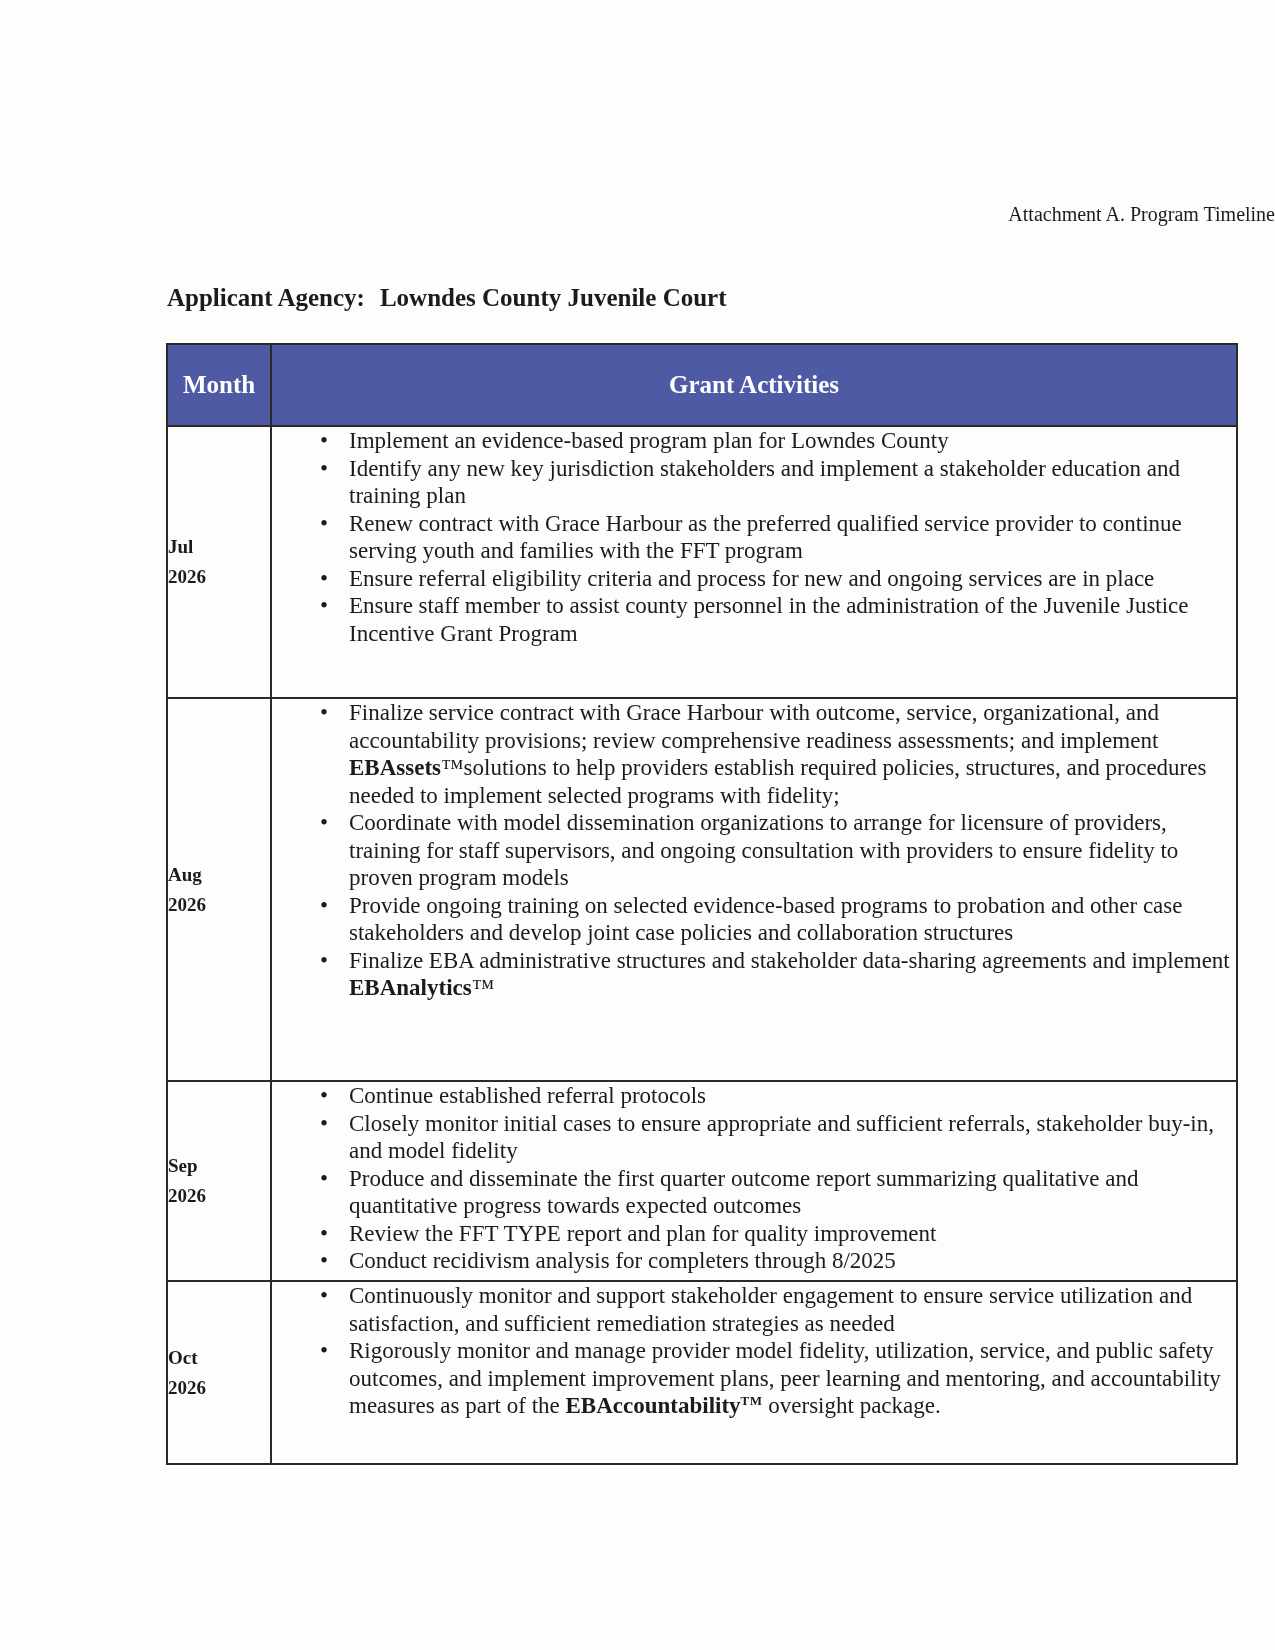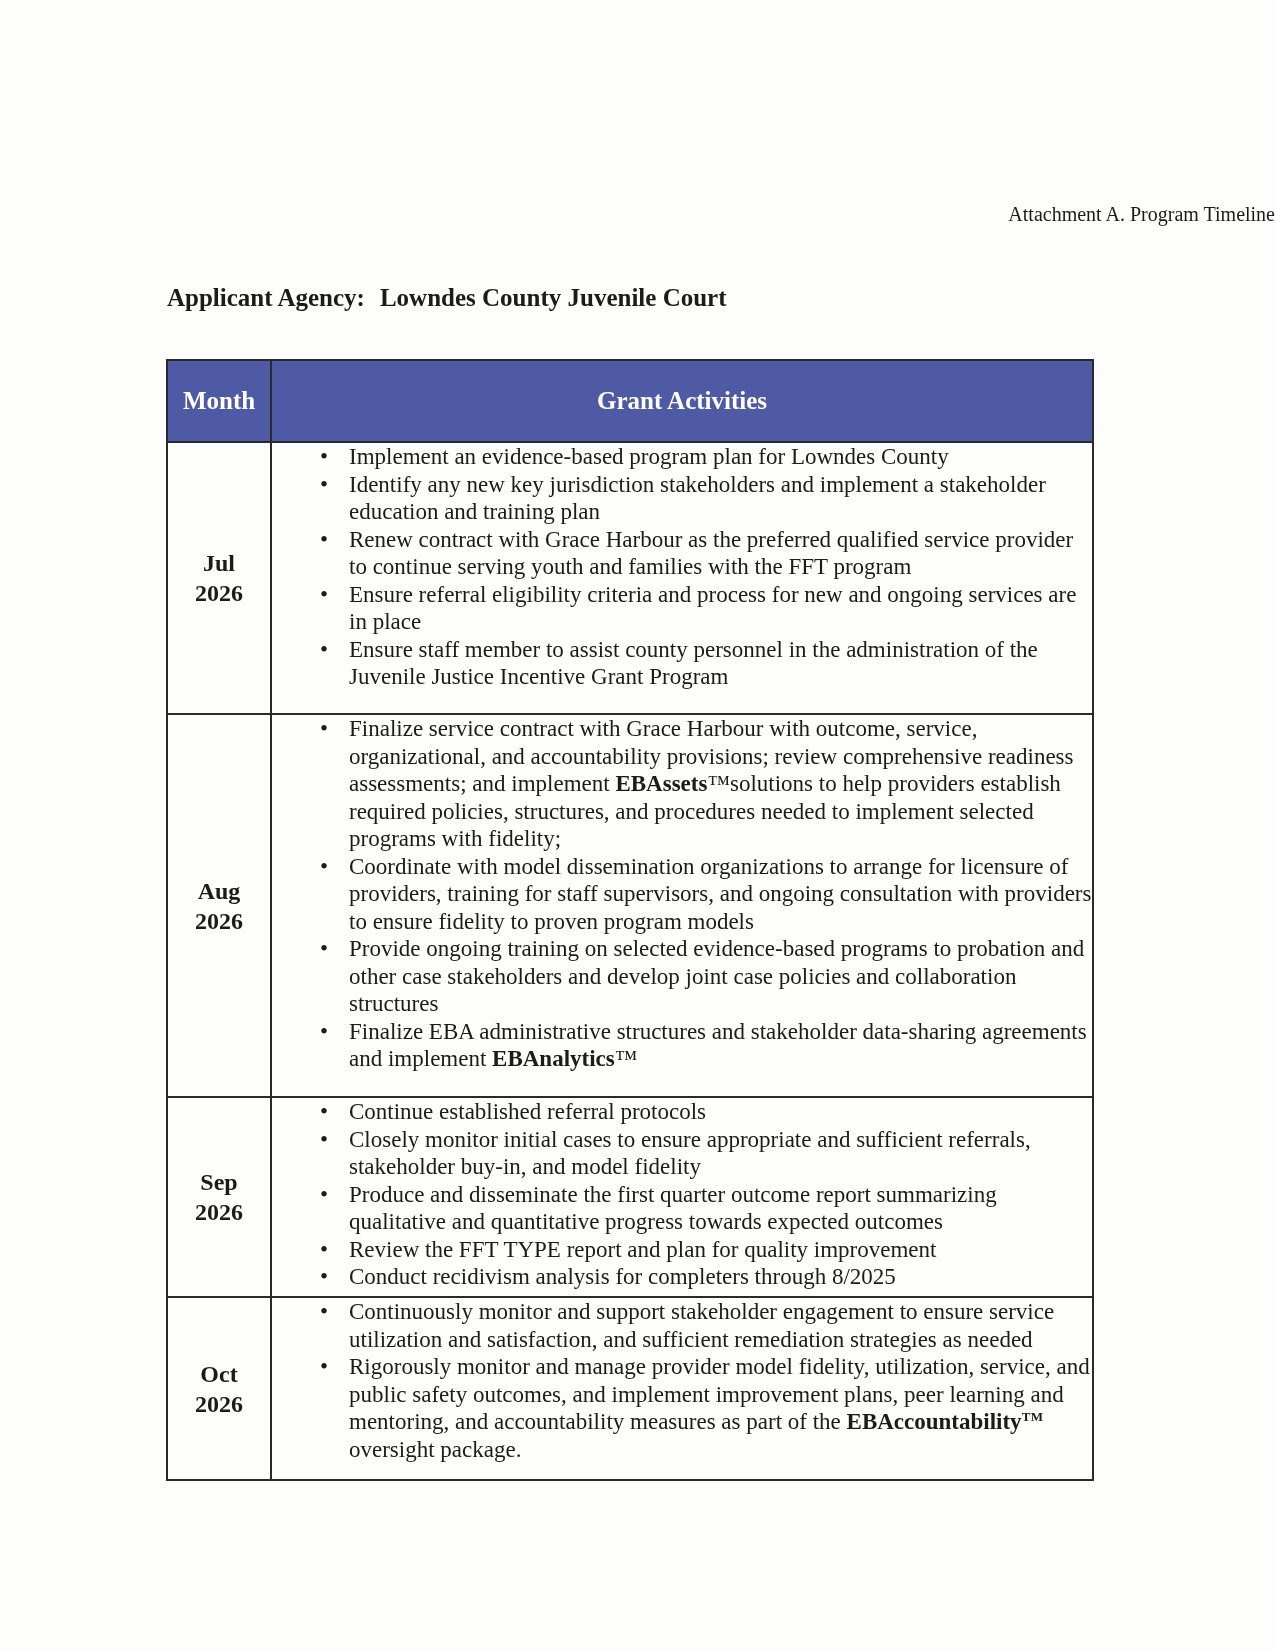--- a/index.html
+++ b/index.html
@@ -31,22 +31,22 @@
   .agency-line{
     position:absolute;
     top:283px;left:167px;
     font-size:25px;line-height:30px;
     font-weight:bold;
     margin:0;
   }
   .agency-line .agency-value{margin-left:15px;text-align:center;}
   table.timeline{
     position:absolute;
-    left:166px;top:359px;
-    width:928px;
+    left:166px;top:343px;
+    width:1072px;
     border-collapse:collapse;
     table-layout:fixed;
   }
   table.timeline th,
   table.timeline td{
     border:2px solid var(--border);
     padding:0;
   }
   table.timeline thead tr{height:82px;}
   th.col-month{width:104px;}
@@ -56,24 +56,23 @@
     font-size:25px;
     font-weight:bold;
     text-align:center;
     vertical-align:middle;
   }
   tbody tr:nth-child(1){height:272px;}
   tbody tr:nth-child(2){height:383px;}
   tbody tr:nth-child(3){height:200px;}
   tbody tr:nth-child(4){height:183px;}
   td.month-cell{
-    text-align:center;
     vertical-align:middle;
     font-weight:bold;
-    font-size:24px;
+    font-size:19px;
     line-height:30px;
   }
   td.acts-cell{
     vertical-align:top;
     padding:8px 48px 6px 0;
   }
   ul.acts{
     margin:0;
     padding:0 0 0 77px;
     list-style:none;

